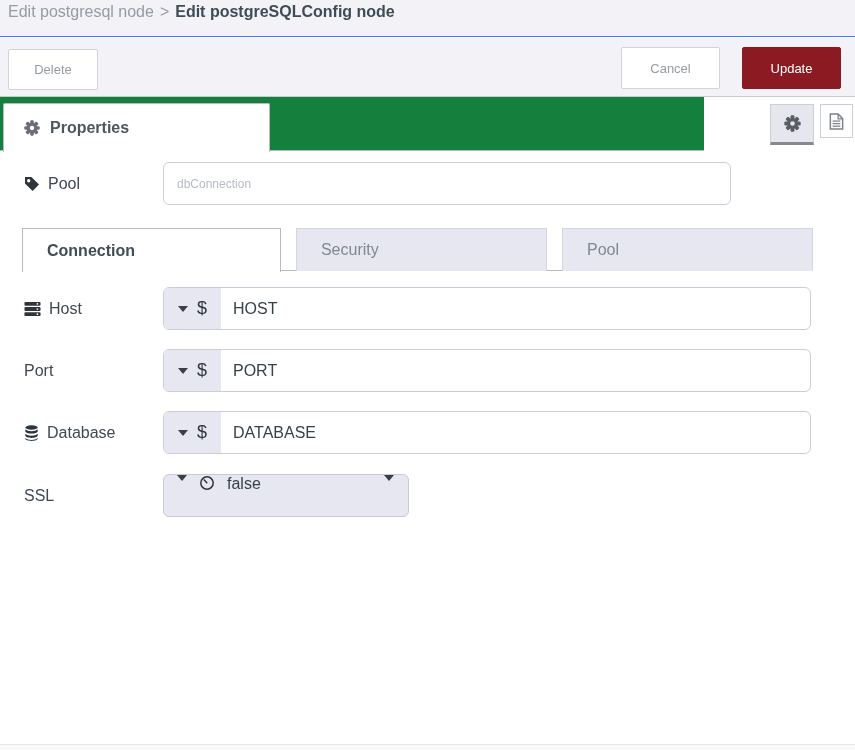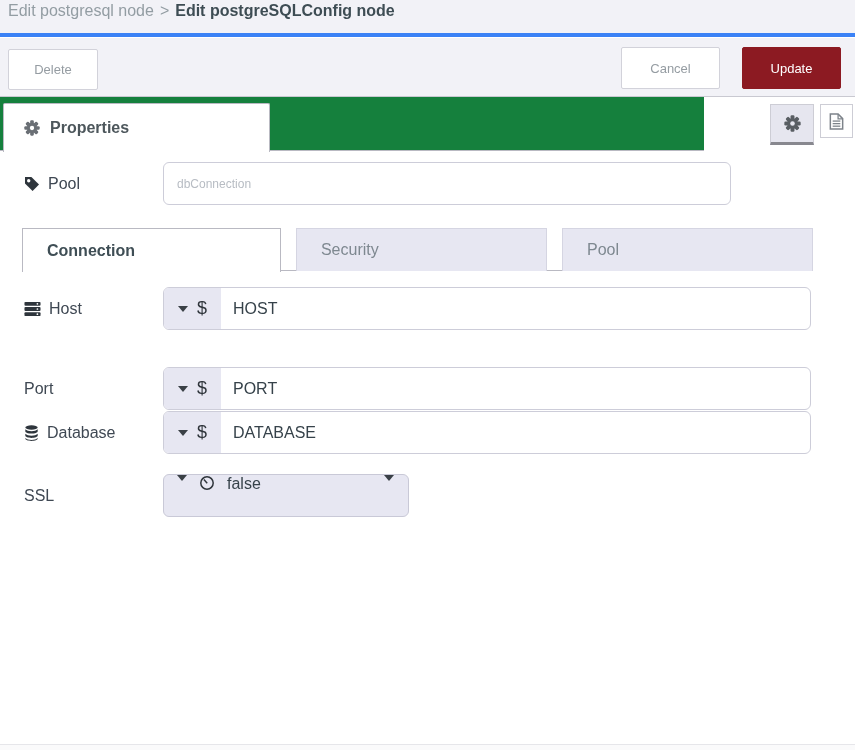--- a/index.html
+++ b/index.html
@@ -7,21 +7,21 @@
   body {
     font-family:"Liberation Sans", sans-serif;
     background:#ffffff;
     position:relative;
     font-size:16px;
     color:#3f4853;
   }
   
   .breadcrumb {
     position:absolute; left:0; top:0; width:855px; height:37px;
-    background:#f2f2f7; border-bottom:4px solid #3b82f6;
+    background:#f2f2f7; border-bottom:1px solid #3b82f6;
     display:flex; align-items:center; padding:0 0 12px 8px;text-align:center;
   }
   .crumb-parent { color:#939da3; cursor:pointer; }
   .crumb-sep { color:#939da3; margin:0 6px; }
   .crumb-current { color:#3e4d54; font-weight:bold; }
   
   .toolbar {
     position:absolute; left:0; top:38px; width:855px; height:59px;
     background:#f2f2f7; border-bottom:1px solid #c9c9d1;
   }
@@ -61,21 +61,21 @@
   }
   .mini-doc {
     left:820px; top:7px; width:33px; height:34px;
     background:#ffffff; border:1px solid #cdcdd5;
   }
   
   .content { position:absolute; left:0; top:151px; width:855px; height:593px; background:#fff; }
   .row { position:absolute; left:0; width:855px; height:43px; }
   .row-name { top:11px; }
   .row-host { top:136px; }
-  .row-port { top:216px;padding-left:16px; }
+  .row-port { top:198px;padding-left:16px; }
   .row-db   { top:260px; }
   .row-ssl  { top:323px;padding-left:12px; }
   .row-label {
     position:absolute; left:24px; top:0; height:43px;
     display:flex; align-items:center; gap:8px; color:#3f4853;
   }
   .text-input {
     position:absolute; left:163px; top:0; width:568px; height:43px;
     border:1px solid #cdcdd9; border-radius:6px; padding:0 13px;
     font-size:12px; font-family:"Liberation Sans", sans-serif; color:#36424a;

